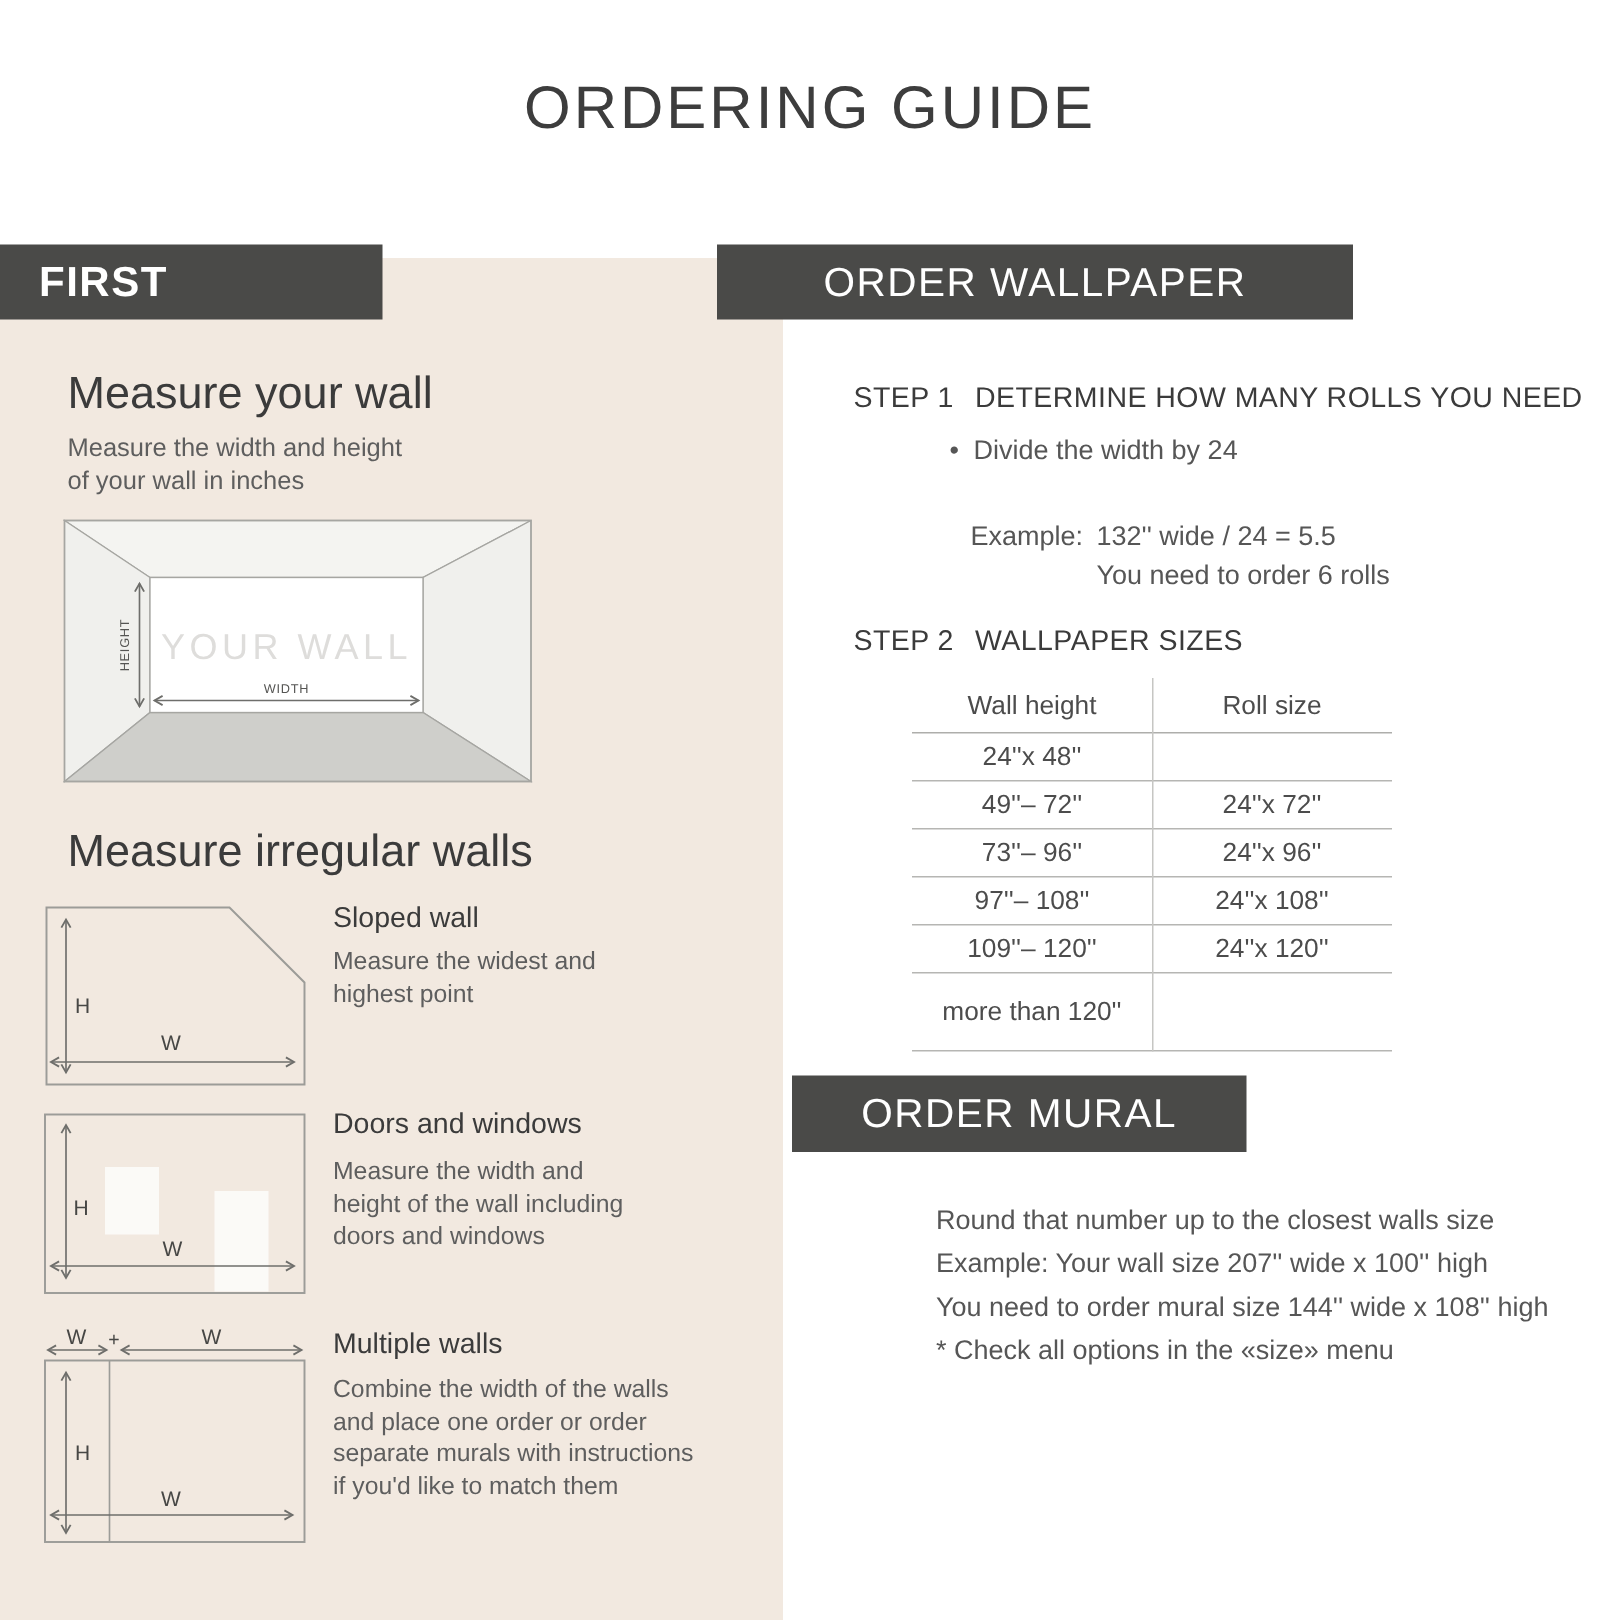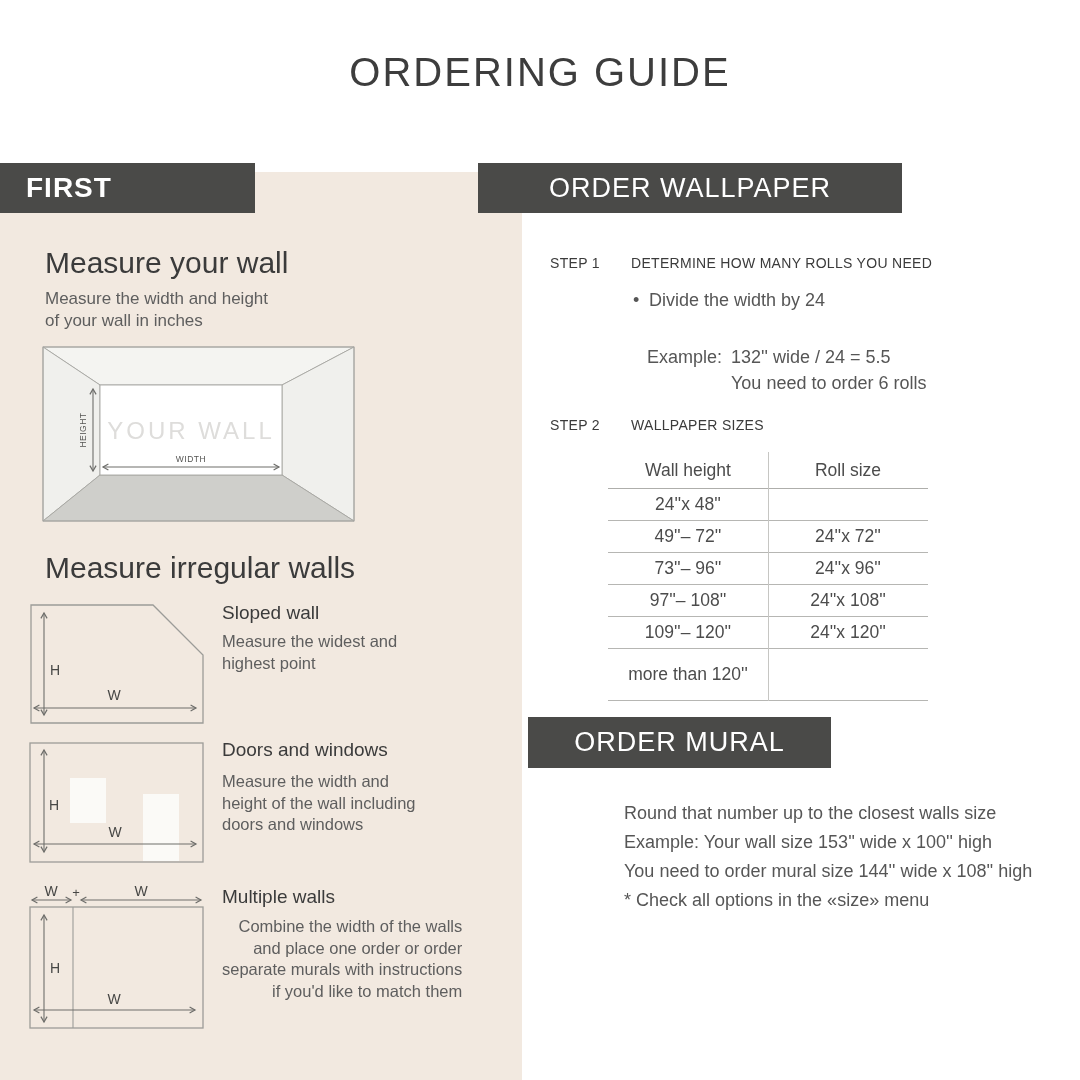--- a/index.html
+++ b/index.html
@@ -8,21 +8,21 @@
   .abs{position:absolute;}
   .panel{background:#f2e9e0;}
   .bar{background:#4a4a48;color:#ffffff;display:flex;align-items:center;}
   .bar .bar-label{font-size:27px;letter-spacing:1px;}
   .title{width:1080px;text-align:center;font-size:40px;letter-spacing:2px;color:#3d3d3d;}
   .h1{font-size:30px;color:#3b3b3b;}
   .body{font-size:17px;line-height:22px;color:#5e5e5e;}
   .sub-title{font-size:19px;color:#3b3b3b;}
   .sub-body{font-size:16.5px;line-height:21.5px;color:#5e5e5e;}
   .pre{white-space:pre-line;}
-  .step{display:flex;font-size:14px;color:#3b3b3b;letter-spacing:0.3px;}
+  .step{display:flex;font-size:19px;color:#3b3b3b;letter-spacing:0.3px;margin-left:19px;}
   .step-label{width:81px;flex:0 0 81px;}
   .bullets{font-size:18px;line-height:26px;color:#565656;}
   .bullet{display:inline-block;width:16px;}
   .example{display:flex;font-size:18px;line-height:26px;color:#565656;}
   .example-label{width:84px;flex:0 0 84px;}
   .sizes-table{width:320px;font-size:17.5px;color:#4c4c4c;}
   .t-vline{position:absolute;left:160px;top:0;bottom:0;width:1px;background:#c6c6c3;}
   .t-header{display:flex;height:36px;border-bottom:1px solid #aeaeab;}
   .t-row{display:flex;height:31px;border-bottom:1px solid #b6b6b3;}
   .t-row.tall{height:51px;}
@@ -116,21 +116,21 @@
     <line x1="4" y1="18" x2="43" y2="18" stroke="#6e6e6b" stroke-width="1.1" marker-start="url(#m4)" marker-end="url(#m4)"></line>
     <line x1="53" y1="18" x2="173" y2="18" stroke="#6e6e6b" stroke-width="1.1" marker-start="url(#m4)" marker-end="url(#m4)"></line>
     <rect x="2" y="25" width="173" height="121" fill="none" stroke="#9c9c98" stroke-width="1.3"></rect>
     <line x1="45" y1="25" x2="45" y2="146" stroke="#9c9c98" stroke-width="1.1"></line>
     <line x1="16" y1="33" x2="16" y2="140" stroke="#6e6e6b" stroke-width="1.1" marker-start="url(#m4)" marker-end="url(#m4)"></line>
     <text x="27" y="91" text-anchor="middle" class="diag-label">H</text>
     <line x1="6" y1="128" x2="167" y2="128" stroke="#6e6e6b" stroke-width="1.1" marker-start="url(#m4)" marker-end="url(#m4)"></line>
     <text x="86" y="122" text-anchor="middle" class="diag-label">W</text>
   </svg>
   <div class="abs sub-title" style="left:222px;top:886px;">Multiple walls</div>
-  <div class="abs sub-body pre" style="left:222px;top:916px;text-align:right;">Combine the width of the walls
+  <div class="abs sub-body pre" style="left:222px;top:916px;">Combine the width of the walls
 and place one order or order
 separate murals with instructions
 if you'd like to match them</div>
 
   <div class="abs bar" style="left:478px;top:163px;width:424px;height:50px;justify-content:center;">
     <span class="bar-label">ORDER WALLPAPER</span>
   </div>
 
   <div class="abs step" style="left:550px;top:255px;">
     <span class="step-label">STEP 1</span>
@@ -181,18 +181,18 @@
       <div class="t-cell">more than 120''</div>
     </div>
   </div>
 
   <div class="abs bar" style="left:528px;top:717px;width:303px;height:51px;justify-content:center;">
     <span class="bar-label">ORDER MURAL</span>
   </div>
 
   <div class="abs mural-lines" style="left:624px;top:799px;">
     <div>Round that number up to the closest walls size</div>
-    <div>Example: Your wall size 153'' wide x 100'' high</div>
+    <div>Example: Your wall size 207'' wide x 100'' high</div>
     <div>You need to order mural size 144'' wide x 108'' high</div>
     <div>* Check all options in the «size» menu</div>
   </div>
 
 </div>
 
 </body></html>

